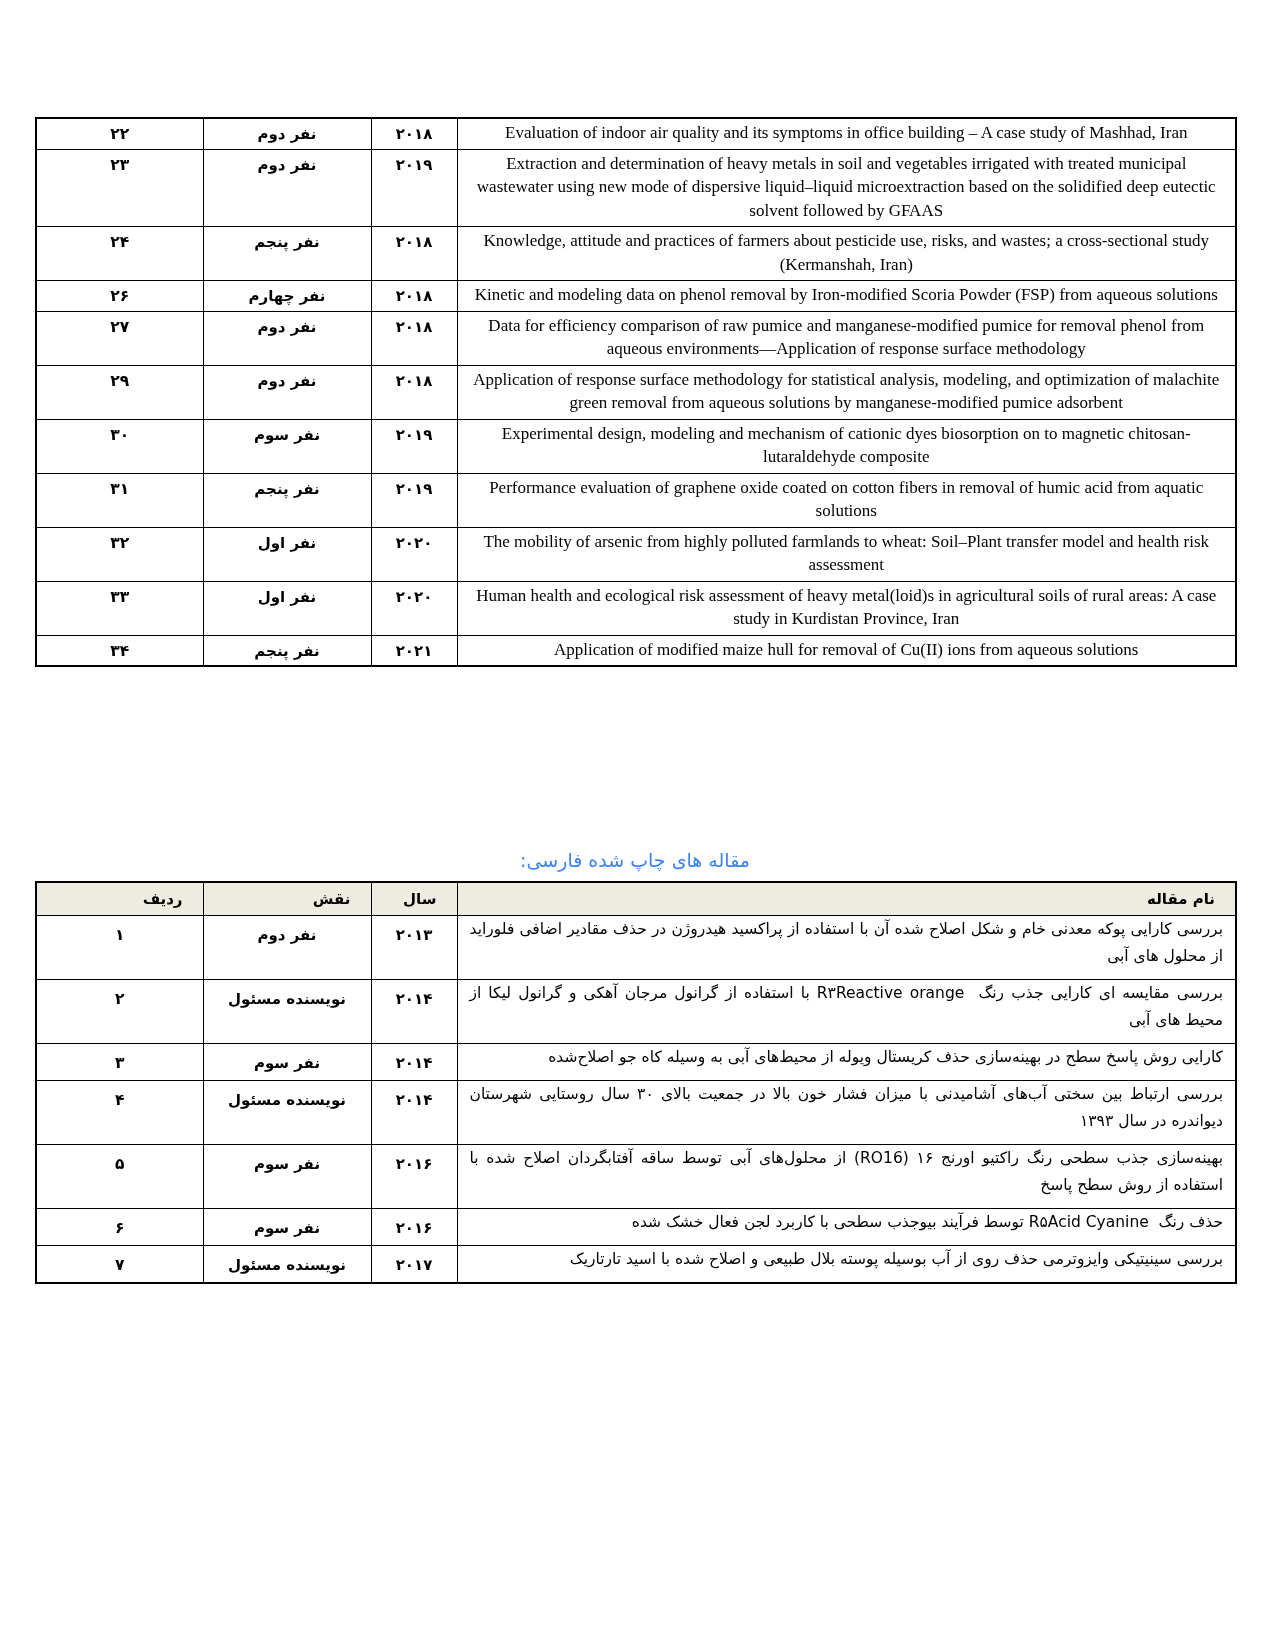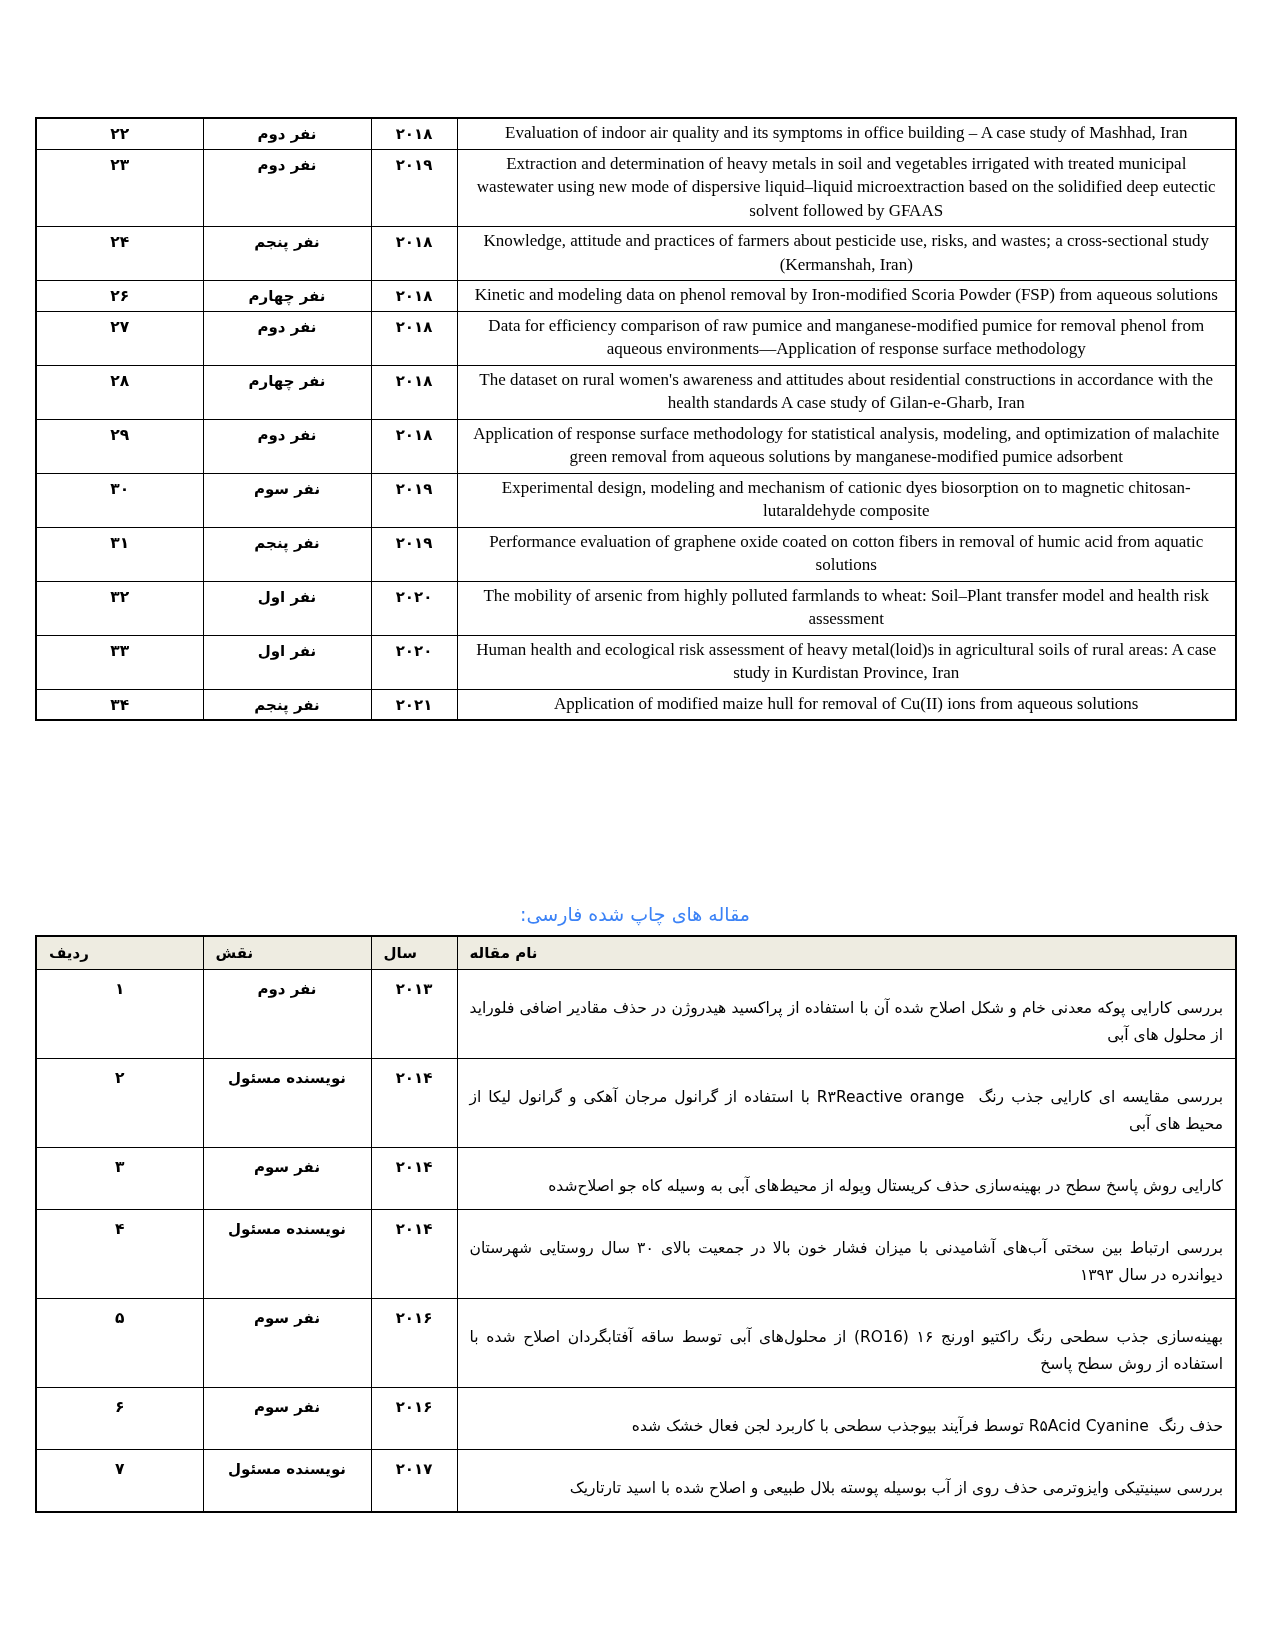--- a/index.html
+++ b/index.html
@@ -54,32 +54,32 @@
     font-family: "DejaVu Sans", sans-serif;
     font-size: 19px;
     color: #3b82f6;
   }
 
   .fa-table th {
     background: #eeece1;
     font-family: "DejaVu Sans", sans-serif;
     font-size: 15px;
     font-weight: 700;
-    text-align: left;
-    direction: rtl;
-    padding: 7px 12px;
+    text-align: right;
+    direction: rtl;
+    padding: 7px 20px;
     vertical-align: middle;
   }
   td.title-fa {
     font-family: "DejaVu Sans", sans-serif;
     font-size: 15.5px;
     line-height: 27px;
     direction: rtl;
     text-align: justify;
-    padding: 25px 12px 9px;
+    padding: 0 12px 9px;
   }
   .fa-table td.num, .fa-table td.role, .fa-table td.year { padding-top: 10px; }
 </style>
 </head>
 <body>
 
 <div class="page">
 
   <table class="pub en-table">
     <colgroup>
@@ -113,26 +113,20 @@
         <td class="year">۲۰۱۸</td>
         <td class="title-en">Kinetic and modeling data on phenol removal by Iron-modified Scoria Powder (FSP) from aqueous solutions</td>
       </tr>
       <tr>
         <td class="num">۲۷</td>
         <td class="role">نفر دوم</td>
         <td class="year">۲۰۱۸</td>
         <td class="title-en">Data for efficiency comparison of raw pumice and manganese-modified pumice for removal phenol from aqueous environments—Application of response surface methodology</td>
       </tr>
       <tr>
-        <td class="num">۲۸</td>
-        <td class="role">نفر چهارم</td>
-        <td class="year">۲۰۱۸</td>
-        <td class="title-en">The dataset on rural women's awareness and attitudes about residential constructions in accordance with the health standards A case study of Gilan-e-Gharb, Iran</td>
-      </tr>
-      <tr>
         <td class="num">۲۹</td>
         <td class="role">نفر دوم</td>
         <td class="year">۲۰۱۸</td>
         <td class="title-en">Application of response surface methodology for statistical analysis, modeling, and optimization of malachite green removal from aqueous solutions by manganese-modified pumice adsorbent</td>
       </tr>
       <tr>
         <td class="num">۳۰</td>
         <td class="role">نفر سوم</td>
         <td class="year">۲۰۱۹</td>
         <td class="title-en">Experimental design, modeling and mechanism of cationic dyes biosorption on to magnetic chitosan-lutaraldehyde composite</td>

